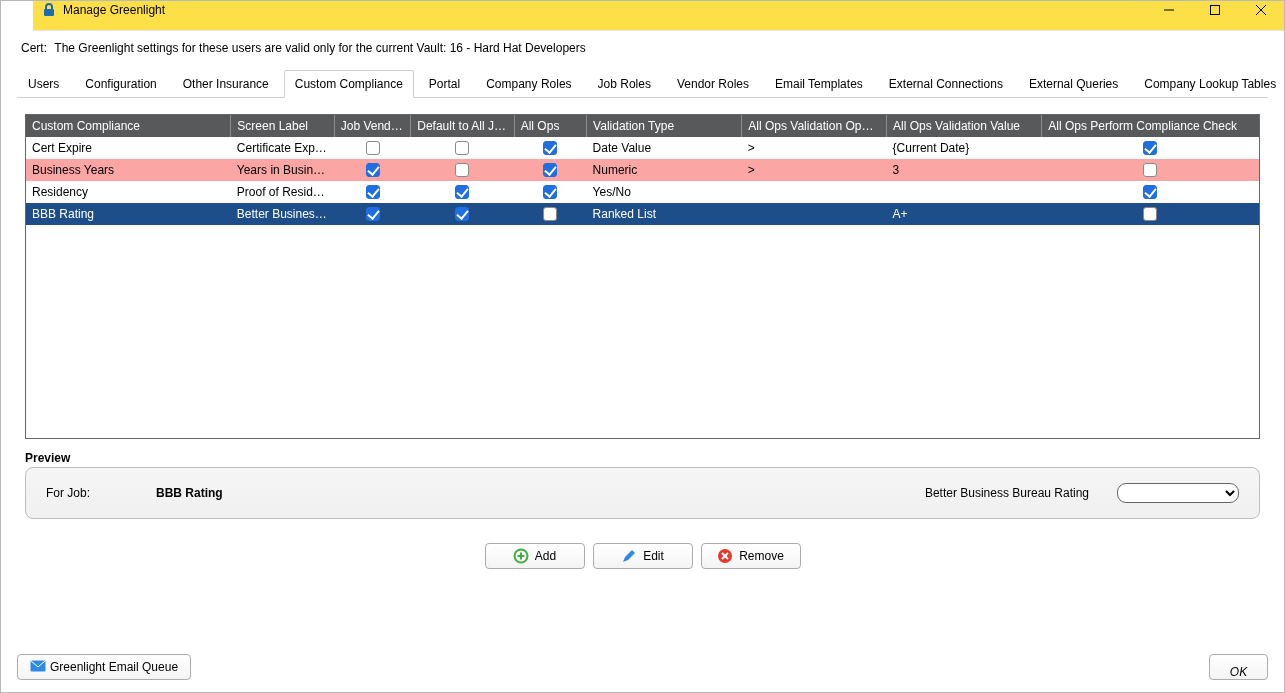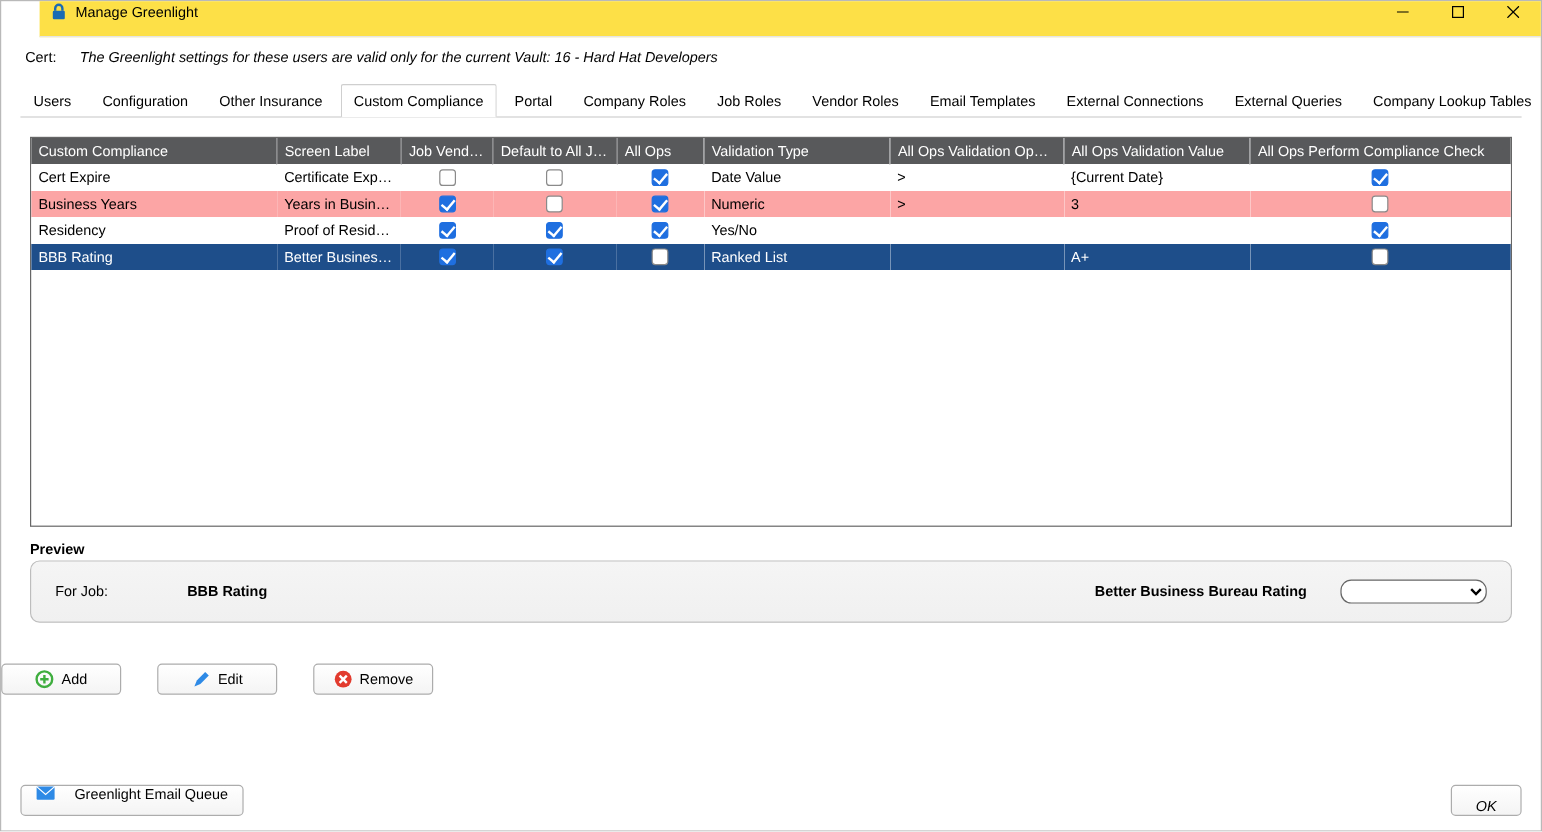--- a/index.html
+++ b/index.html
@@ -44,21 +44,21 @@
     font-family: inherit;
   }
   .win-btn svg { display: block; }
   
   .note-row {
     padding: 10px 20px 14px 20px;
     font-size: 12px;
     color: #000;
   }
   .note-row .note-label { display: inline; }
-  .note-row .note-text { display: inline; margin-left: 16px; font-style: italic; }
+  .note-row .note-text { display: inline; margin-left: 4px; }
   
   .tabs-wrap {
     margin: 0 16px;
   }
   .tabs {
     display: flex;
     border-bottom: 1px solid #cfcfcf;
     gap: 4px;
   }
   .tab {
@@ -153,35 +153,36 @@
     border-radius: 8px;
     background: linear-gradient(#f5f5f5, #f0f0f0);
     height: 52px;
     display: flex;
     align-items: center;
     padding: 16px 20px;
     gap: 20px;
   }
   .preview-box .for-job { width: 90px; }
   .preview-box .job-name { font-weight: bold; width: 460px; }
-  .preview-box .field-label { margin-left: auto; text-align: left; padding-right: 8px; font-weight: bold; }
+  .preview-box .field-label { margin-left: auto; text-align: left; padding-right: 8px; }
   .preview-box select {
     width: 122px;
     height: 20px;
     border: 1px solid #666;
     border-radius: 9px;
     background: #fff;
     font-size: 12px;
     padding: 0 6px;
   }
   
   .actions {
     display: flex;
-    gap: 30px;
-    margin-top: 34px;
+    justify-content: center;
+    gap: 8px;
+    margin-top: 24px;
   }
   .btn {
     width: 100px;
     height: 26px;
     border: 1px solid #acacac;
     border-radius: 4px;
     background: linear-gradient(#ffffff, #f4f4f4);
     display: inline-flex;
     align-items: center;
     justify-content: center;
@@ -196,22 +197,22 @@
     display: flex;
     align-items: center;
     padding: 10px 16px 12px 16px;
   }
   .queue-btn {
     height: 26px;
     border: 1px solid #acacac;
     border-radius: 4px;
     background: linear-gradient(#ffffff, #f4f4f4);
     display: inline-flex;
-    align-items: flex-start;
-    gap: 16px;
+    align-items: center;
+    gap: 4px;
     padding: 0 12px;
     font-size: 12px;
   }
   .ok-btn {
     margin-left: auto;
     width: 59px;
     height: 26px;
     border: 1px solid #acacac;
     border-radius: 4px;
     background: linear-gradient(#ffffff, #f4f4f4);

